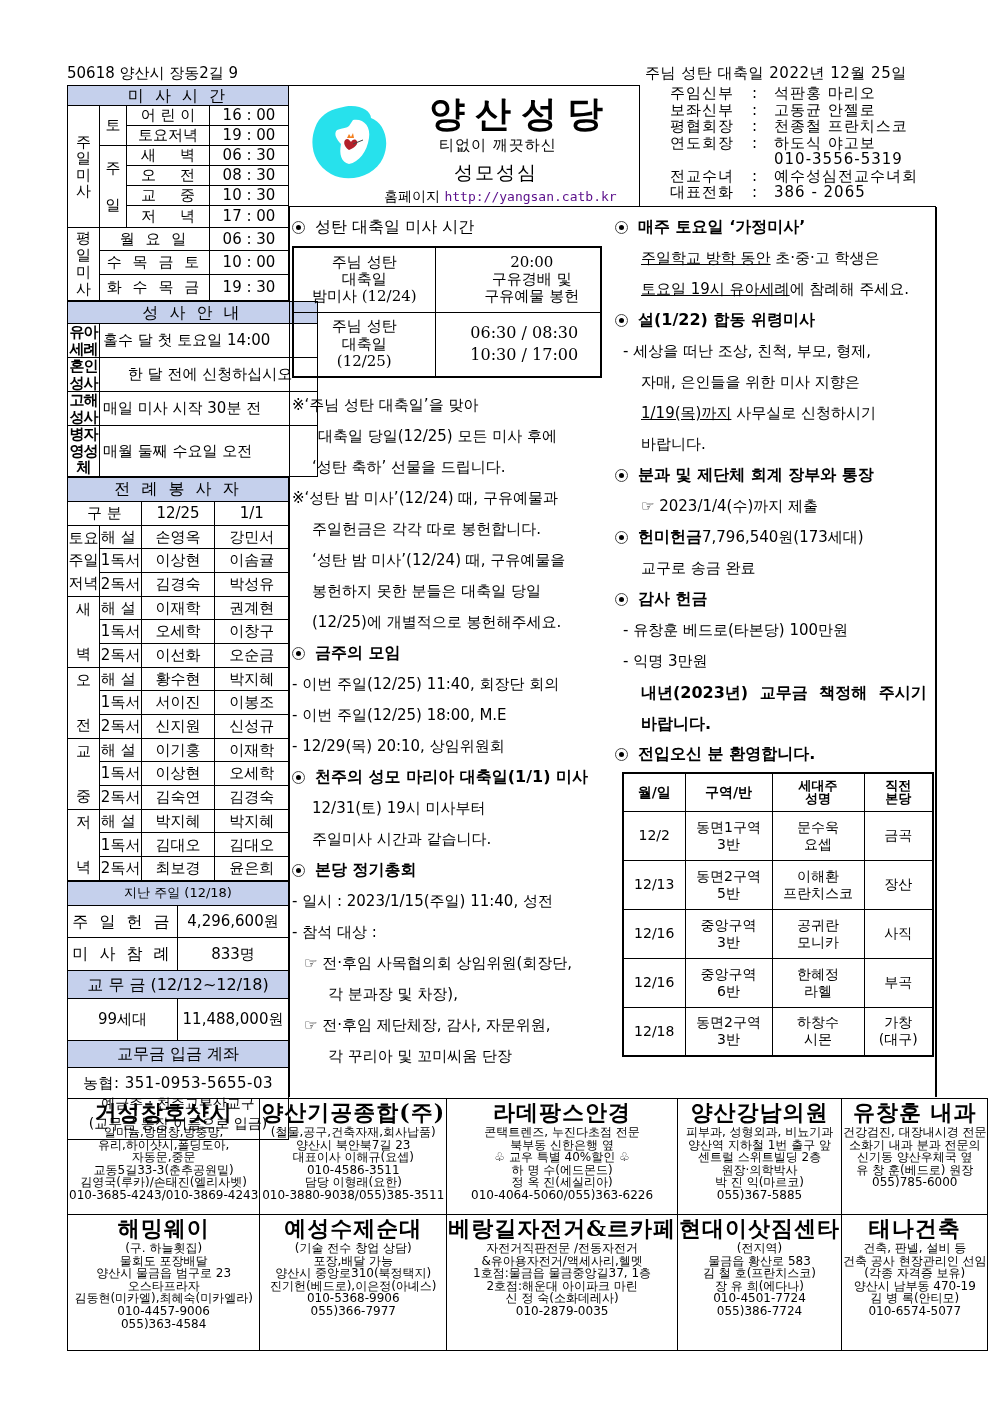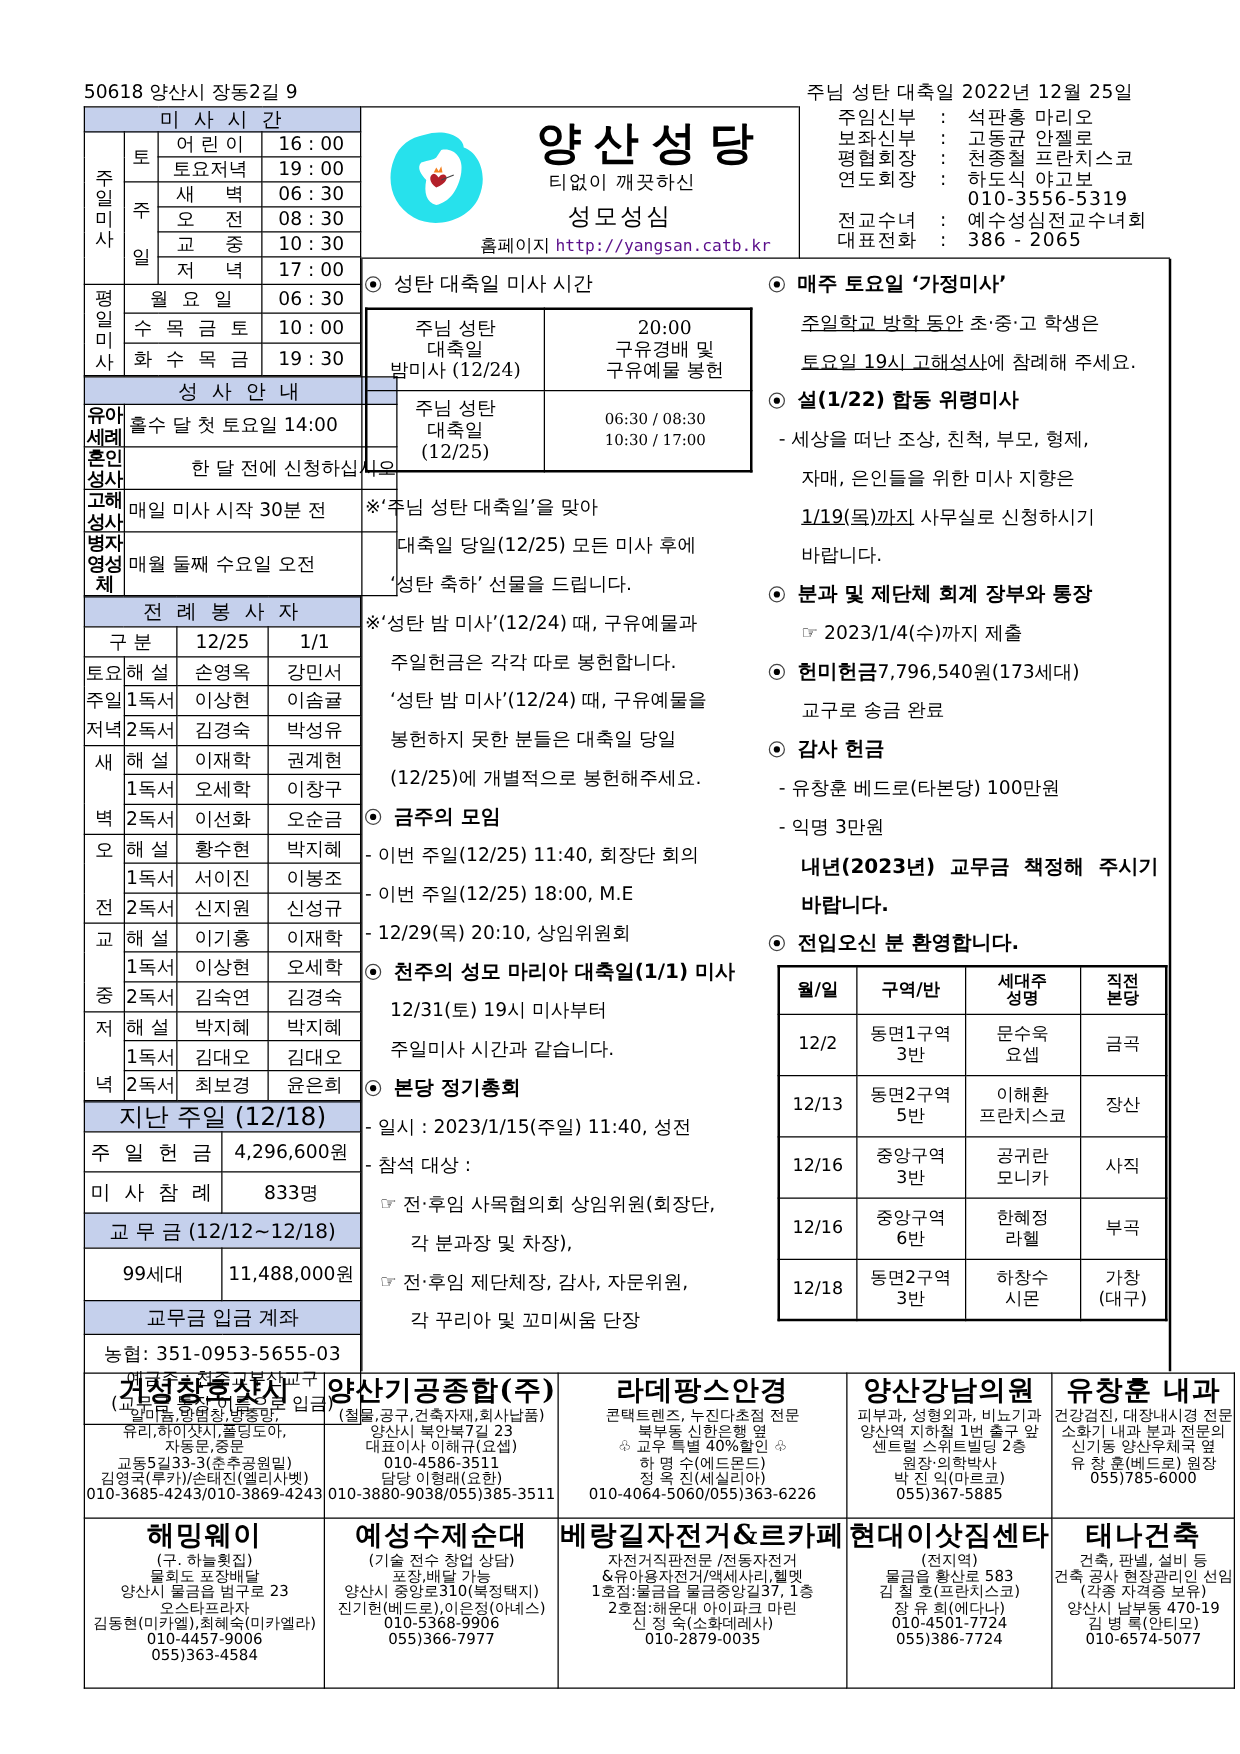--- a/index.html
+++ b/index.html
@@ -116,21 +116,21 @@
     <tbody>
         <tr style="height:22px;">
           <td colspan="2" class="hdr-bg sp" style="font-size:16px;">성 사 안 내</td>
         </tr>
     <tr style="height:24px;">
           <td class="tiny" style="width:32px;">유아세례</td>
           <td style="text-align:left; padding-left:3px;">홀수 달 첫 토요일 14:00</td>
         </tr>
     <tr style="height:24px;">
           <td class="tiny">혼인성사</td>
-          <td style="text-align:right; padding-left:3px;">한 달 전에 신청하십시오</td>
+          <td style="text-align:center; padding-left:3px;">한 달 전에 신청하십시오</td>
         </tr>
     <tr style="height:24px;">
           <td class="tiny">고해성사</td>
           <td style="text-align:left; padding-left:3px;">매일 미사 시작 30분 전</td>
         </tr>
     <tr style="height:24px;">
           <td class="tiny">병자영성체</td>
           <td style="text-align:left; padding-left:3px;">매월 둘째 수요일 오전</td>
         </tr>
   </tbody>
@@ -237,21 +237,21 @@
           <td style="width:42px; text-align:left; padding-left:1px;">2독서</td>
           <td>최보경</td>
           <td>윤은희</td>
         </tr>
       </tbody>
   </table>
 
   <table style="width:222px;">
     <tbody>
         <tr style="height:24px;">
-          <td colspan="2" class="hdr-bg" style="font-size:20px;">지난 주일 (12/18)</td>
+          <td colspan="2" class="hdr-bg" style="font-size:13px;">지난 주일 (12/18)</td>
         </tr>
     <tr style="height:32px;">
           <td style="width:110px; font-size:16px; letter-spacing:3px;">주 일 헌 금</td>
           <td>4,296,600원</td>
         </tr>
     <tr style="height:33px;">
           <td style="font-size:16px; letter-spacing:3px;">미 사 참 례</td>
           <td>833명</td>
         </tr>
     <tr style="height:28px;">
@@ -347,21 +347,21 @@
 대축일
 밤미사 (12/24)</td>
           <td style="white-space:pre-line;padding-left:28px;">20:00
 구유경배 및
 구유예물 봉헌</td>
         </tr>
     <tr style="height:65px;">
           <td style="white-space:pre-line;">주님 성탄
 대축일
 (12/25)</td>
-          <td style="white-space:pre-line; font-size:12px; line-height:1.4;padding-left:13px;">06:30 / 08:30
+          <td style="white-space:pre-line; font-size:16px; line-height:1.4;padding-left:13px;">06:30 / 08:30
 10:30 / 17:00</td>
         </tr>
   </tbody>
     </table>
   <div style="margin-top:12px;">
     <div class="line">※‘주님 성탄 대축일’을 맞아</div>
     <div class="line ind2">대축일 당일(12/25) 모든 미사 후에</div>
     <div class="line ind">‘성탄 축하’ 선물을 드립니다.</div>
     <div class="line">※‘성탄 밤 미사’(12/24) 때, 구유예물과</div>
     <div class="line ind">주일헌금은 각각 따로 봉헌합니다.</div>
@@ -393,21 +393,21 @@
   <div class="line" style="padding-left:12px;">☞ 전·후임 제단체장, 감사, 자문위원,</div>
   <div class="line" style="padding-left:36px;">각 꾸리아 및 꼬미씨움 단장</div>
 </div>
 
 <div class="abs col-right">
   <div class="bullet-h">
       <span class="radio"></span>
       <span>매주 토요일 ‘가정미사’</span>
     </div>
   <div class="line ind2"><span class="ul">주일학교 방학 동안</span><span> 초·중·고 학생은</span></div>
-  <div class="line ind2"><span class="ul">토요일 19시 고해성사</span><span>에 참례해 주세요.</span></div>
+  <div class="line ind2"><span class="ul">토요일 19시 유아세례</span><span>에 참례해 주세요.</span></div>
   <div class="bullet-h">
       <span class="radio"></span>
       <span>설(1/22) 합동 위령미사</span>
     </div>
   <div class="line" style="padding-left:8px;">- 세상을 떠난 조상, 친척, 부모, 형제,</div>
   <div class="line ind2">자매, 은인들을 위한 미사 지향은</div>
   <div class="line ind2"><span class="ul">1/19(목)까지</span><span> 사무실로 신청하시기</span></div>
   <div class="line ind2">바랍니다.</div>
   <div class="bullet-h">
       <span class="radio"></span>

